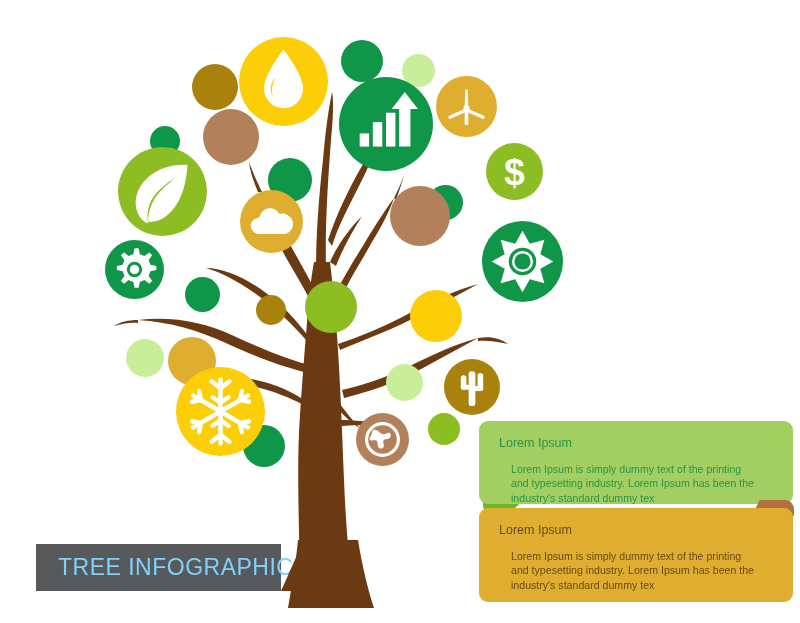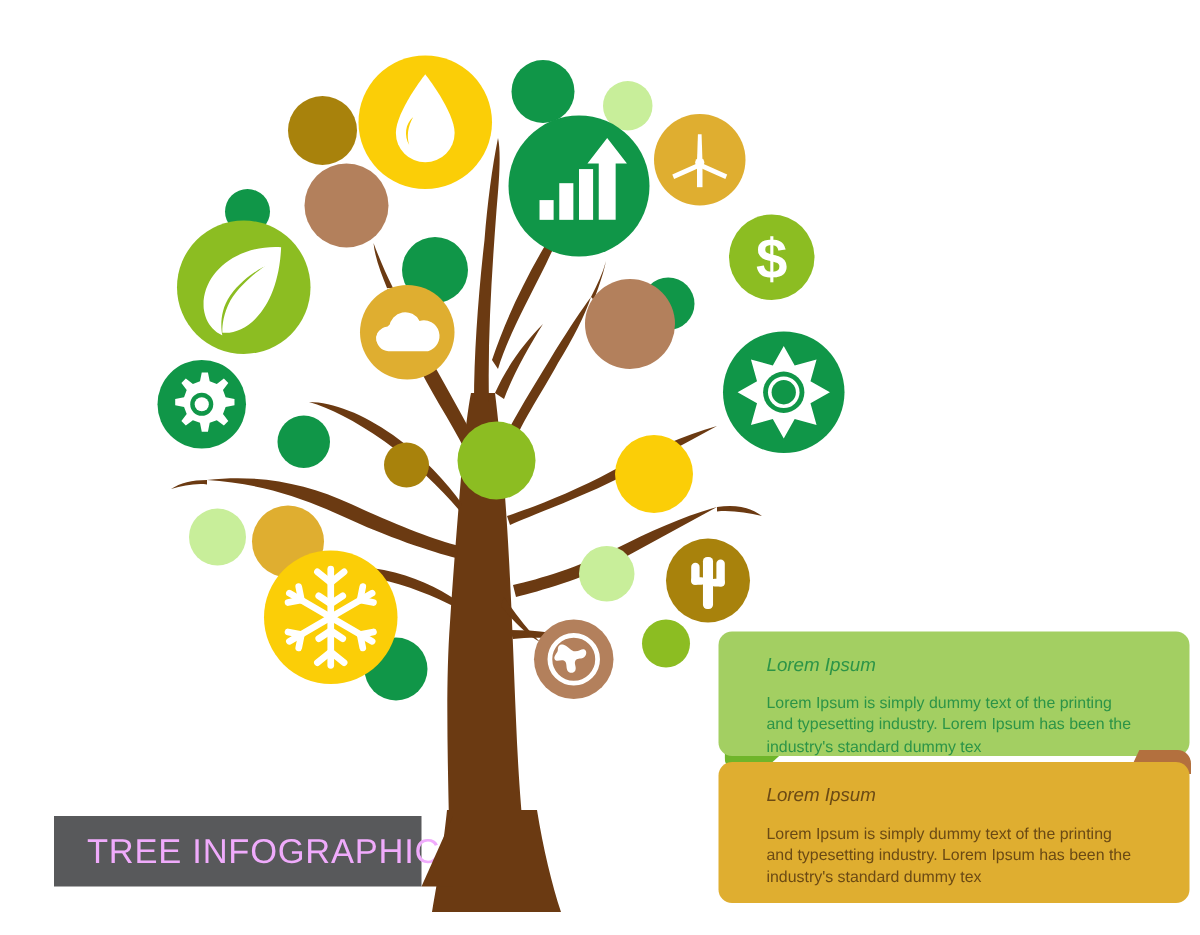--- a/index.html
+++ b/index.html
@@ -59,24 +59,23 @@
 
   
   .callout {
     position: absolute;
     border-radius: 9px;
     box-sizing: border-box;
     padding: 15px 20px 14px 20px;
   }
   .callout .ch {
     font-size: 12.5px;
-    margin: 0 0 2px 12px;
+    margin: 0 0 2px 0;
     font-family: "Liberation Sans", sans-serif;
     font-weight: normal;
-    font-style: italic;
   }
   .callout .cb {
     font-size: 10.6px;
     line-height: 14.4px;
     margin: 12px;
     font-family: "Liberation Sans", sans-serif;
   }
   #callout-green {
     left: 479px;
     top: 421px;
@@ -298,16 +297,16 @@
     <p class="cb" style="color: rgb(44, 148, 71);">Lorem Ipsum is simply dummy text of the printing and typesetting industry. Lorem Ipsum has been the industry's standard dummy tex</p>
   </div>
 
   <div class="tail-gold" style="background: rgb(179, 112, 62);"></div>
   <div class="callout" id="callout-gold" style="background: rgb(223, 174, 48);">
     <p class="ch" style="color: rgb(107, 74, 20);">Lorem Ipsum</p>
     <p class="cb" style="color: rgb(107, 74, 20);">Lorem Ipsum is simply dummy text of the printing and typesetting industry. Lorem Ipsum has been the industry's standard dummy tex</p>
   </div>
 
   <div class="title-banner" style="background: rgb(88, 89, 91);">
-    <span class="title-text" style="color: #f0abfc;">TREE INFOGRAPHIC</span>
+    <span class="title-text" style="color: #7dd3fc;">TREE INFOGRAPHIC</span>
   </div>
 
 </div>
 
 </body></html>

